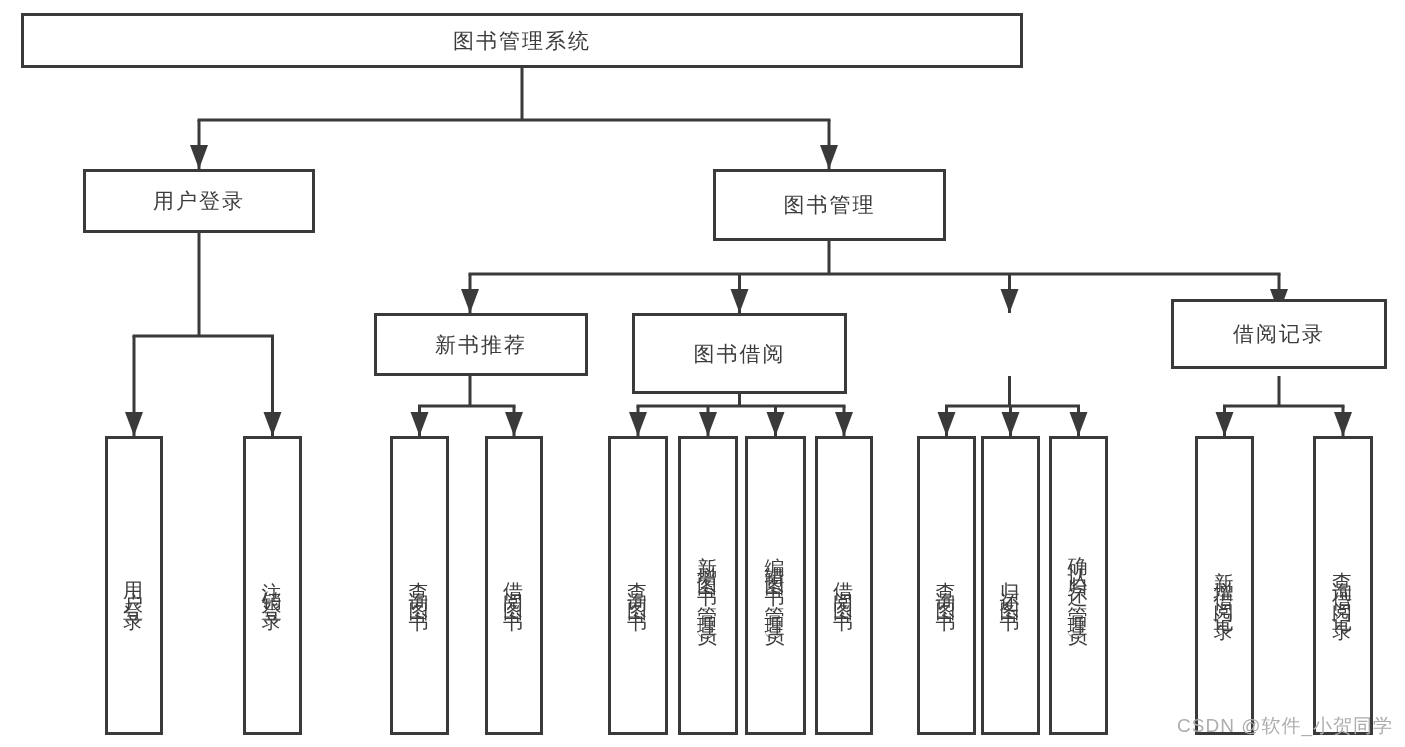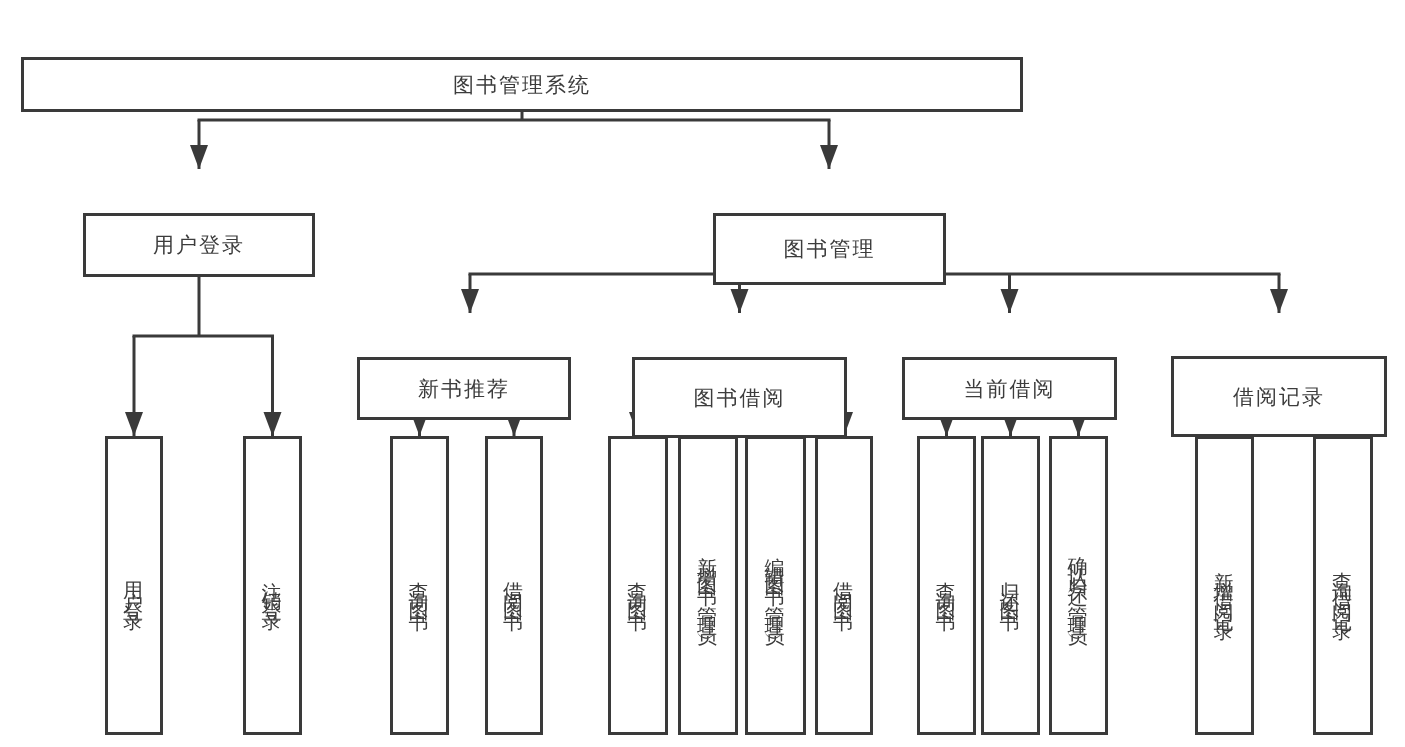--- a/index.html
+++ b/index.html
@@ -20,21 +20,21 @@
   svg.connectors{position:absolute;left:0;top:0;}
   .ln{stroke:var(--line);stroke-width:3;fill:none;}
   #arrowhead path{fill:var(--line);stroke:none;}
   .box{
     position:absolute;box-sizing:border-box;
     border:3px solid var(--line);
     background:#fff;color:var(--text);
     display:flex;align-items:center;justify-content:center;
     white-space:nowrap;
   }
-  .hbox{font-size:21px;letter-spacing:2px;margin-top:44px;}
+  .hbox{font-size:21px;letter-spacing:2px;}
   .vbox{
     font-size:20px;
     writing-mode:vertical-rl;
     text-orientation:mixed;
     letter-spacing:10px;
   }
   .watermark{
     position:absolute;
     top:713px;right:12px;
     font-size:19px;
@@ -101,37 +101,37 @@
       <path class="ln" d="M1224.5 406 V436" marker-end="url(#arrowhead)"></path>
       <path class="ln" d="M1343 406 V436" marker-end="url(#arrowhead)"></path>
     </g>
   </svg>
 
   <div class="box hbox" style="left:21px;top:13px;width:1002px;height:55px">图书管理系统</div>
 
   <div class="box hbox" style="left:83px;top:169px;width:232px;height:64px">用户登录</div>
   <div class="box hbox" style="left:713px;top:169px;width:233px;height:72px">图书管理</div>
 
-  <div class="box hbox" style="left:357px;top:313px;width:214px;height:63px">新书推荐</div>
+  <div class="box hbox" style="left:374px;top:313px;width:214px;height:63px">新书推荐</div>
   <div class="box hbox" style="left:632px;top:313px;width:215px;height:81px">图书借阅</div>
-  <div class="box hbox" style="left:902px;top:313px;width:215px;height:63px">当前借阅</div>
-  <div class="box hbox" style="left:1171px;top:312px;width:216px;height:81px">借阅记录</div>
+  <div class="box hbox" style="left:1171px;top:299px;width:216px;height:70px">借阅记录</div>
 
   <div class="box vbox" style="left:105px;top:436px;width:58px;height:299px">用户登录</div>
   <div class="box vbox" style="left:243px;top:436px;width:59px;height:299px">注销登录</div>
 
   <div class="box vbox" style="left:390px;top:436px;width:59px;height:299px">查询图书</div>
   <div class="box vbox" style="left:485px;top:436px;width:58px;height:299px">借阅图书</div>
 
   <div class="box vbox" style="left:608px;top:436px;width:60px;height:299px">查询图书</div>
   <div class="box vbox" style="left:678px;top:436px;width:60px;height:299px">新增图书（管理员）</div>
   <div class="box vbox" style="left:745px;top:436px;width:61px;height:299px">编辑图书（管理员）</div>
   <div class="box vbox" style="left:815px;top:436px;width:58px;height:299px">借阅图书</div>
 
   <div class="box vbox" style="left:917px;top:436px;width:59px;height:299px">查询图书</div>
   <div class="box vbox" style="left:981px;top:436px;width:59px;height:299px">归还图书</div>
   <div class="box vbox" style="left:1049px;top:436px;width:59px;height:299px">确认归还（管理员）</div>
 
   <div class="box vbox" style="left:1195px;top:436px;width:59px;height:299px">新增借阅记录</div>
   <div class="box vbox" style="left:1313px;top:436px;width:60px;height:299px">查询借阅记录</div>
 
+  <div class="watermark">CSDN @软件_小贺同学</div>
 
 </div>
 
 </body></html>

